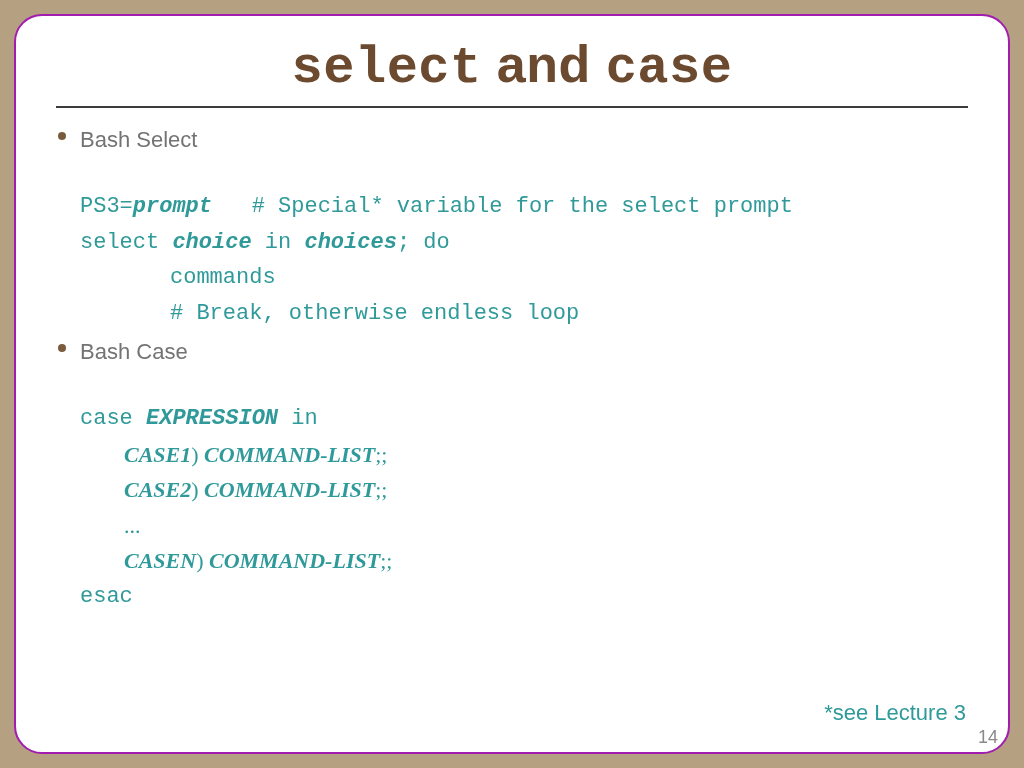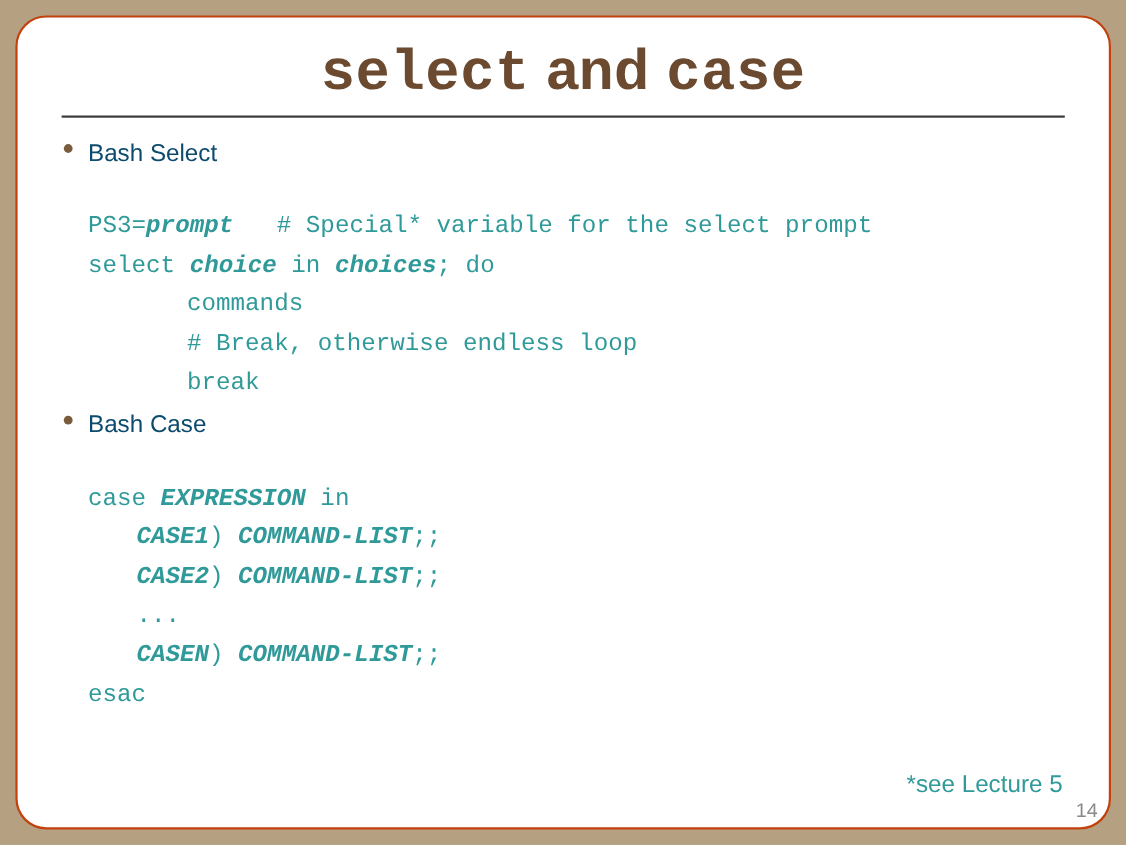--- a/index.html
+++ b/index.html
@@ -12,21 +12,21 @@
     color: #333;
     overflow: hidden;
   }
   .slide {
     position: absolute;
     left: 14px;
     top: 14px;
     width: 996px;
     height: 740px;
     background: #ffffff;
-    border: 2px solid #c2410c;
+    border: 2px solid #a21caf;
     border-radius: 28px;
     box-sizing: border-box;
     padding: 18px 40px 10px 40px;
   }
   .title {
     text-align: center;
     font-size: 52px;
     font-weight: 700;
     color: #6b4a2f;
     margin: 0 0 8px 0;
@@ -56,38 +56,38 @@
     position: absolute;
     left: 2px;
     top: 10px;
     width: 8px;
     height: 8px;
     background: #7a5c3d;
     border-radius: 50%;
   }
   .item-head {
     font-size: 22px;
-    color: #0c4a6e;
+    color: #737373;
     line-height: 1.6;
   }
   .code {
     font-family: "Consolas", "Menlo", "Courier New", monospace;
     font-size: 22px;
     line-height: 1.62;
     color: #2f9a99;
     white-space: pre;
   }
   .code .bi { font-style: italic; font-weight: 700; }
   .codeblock {
     margin-left: 0px;
     margin-top: 32px;
   }
   .ind1 { padding-left: 0px; }
   .ind2 { padding-left: 90px; }
-  .ind3 { padding-left: 44px; }
+  .ind3 { padding-left: 44px; font-family: Liberation Serif, serif; }
   .footer-note {
     position: absolute;
     right: 42px;
     bottom: 26px;
     color: #2f9a99;
     font-size: 22px;
   }
   .page-num {
     position: absolute;
     right: 10px;
@@ -108,33 +108,32 @@
 
   <ul class="top">
 
     <li>
       <div class="item-head">Bash Select</div>
       <div class="codeblock">
         <div class="code ind1"><span>PS3=</span><span class="bi">prompt</span><span>   # Special* variable for the select prompt</span></div>
         <div class="code ind1"><span>select </span><span class="bi">choice</span><span> in </span><span class="bi">choices</span><span>; do</span></div>
         <div class="code ind2 bi">commands</div>
         <div class="code ind2"># Break, otherwise endless loop</div>
-        <div class="code ind2">break</div>
       </div>
     </li>
 
     <li>
       <div class="item-head">Bash Case</div>
       <div class="codeblock">
         <div class="code ind1"><span>case </span><span class="bi">EXPRESSION</span><span> in</span></div>
         <div class="code ind3"><span class="bi">CASE1</span><span>) </span><span class="bi">COMMAND-LIST</span><span>;;</span></div>
         <div class="code ind3"><span class="bi">CASE2</span><span>) </span><span class="bi">COMMAND-LIST</span><span>;;</span></div>
         <div class="code ind3 it">...</div>
         <div class="code ind3"><span class="bi">CASEN</span><span>) </span><span class="bi">COMMAND-LIST</span><span>;;</span></div>
         <div class="code ind1">esac</div>
       </div>
     </li>
 
   </ul>
 
-  <div class="footer-note">*see Lecture 5</div>
+  <div class="footer-note">*see Lecture 3</div>
   <div class="page-num">14</div>
 </div>
 
 </body></html>

